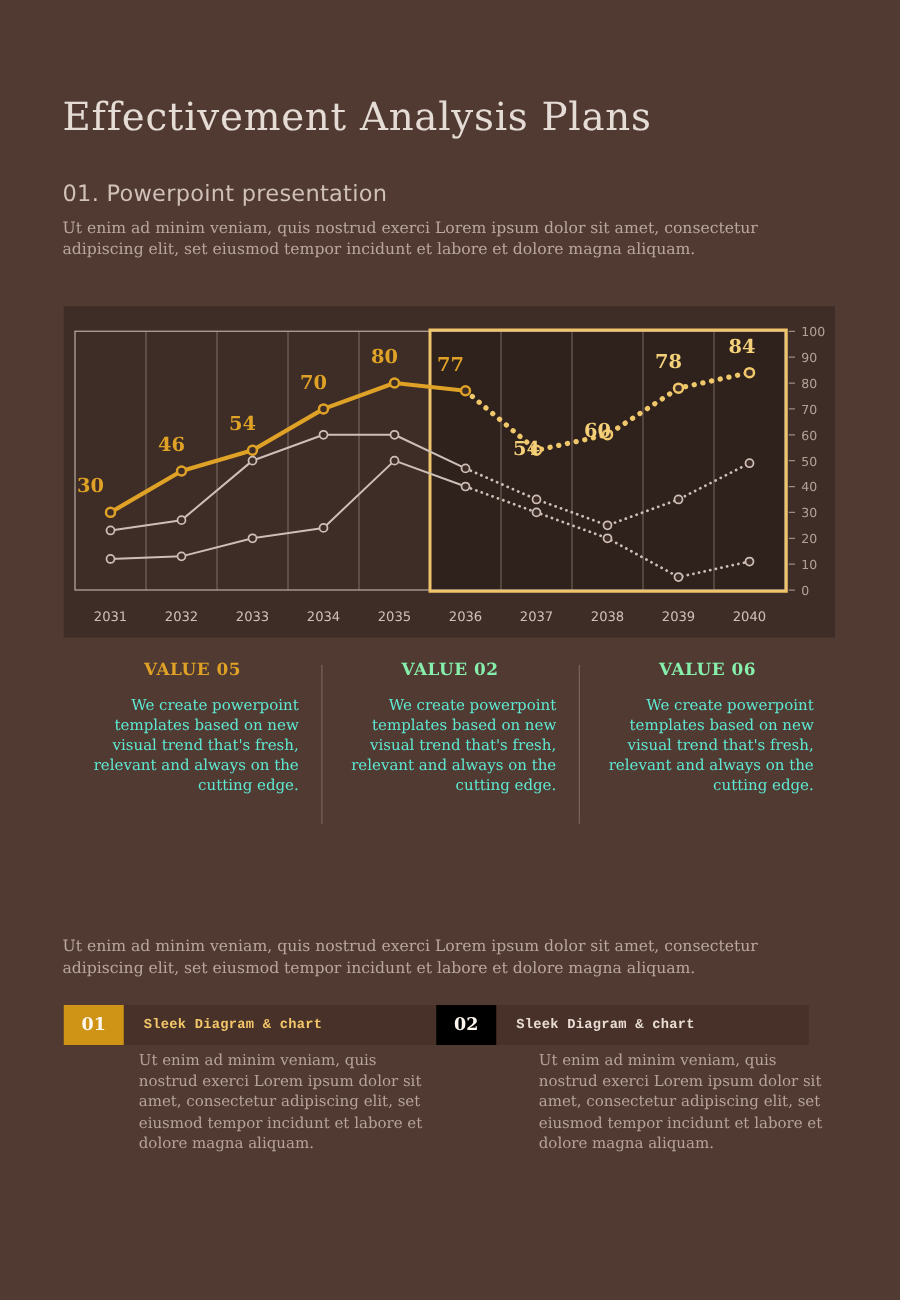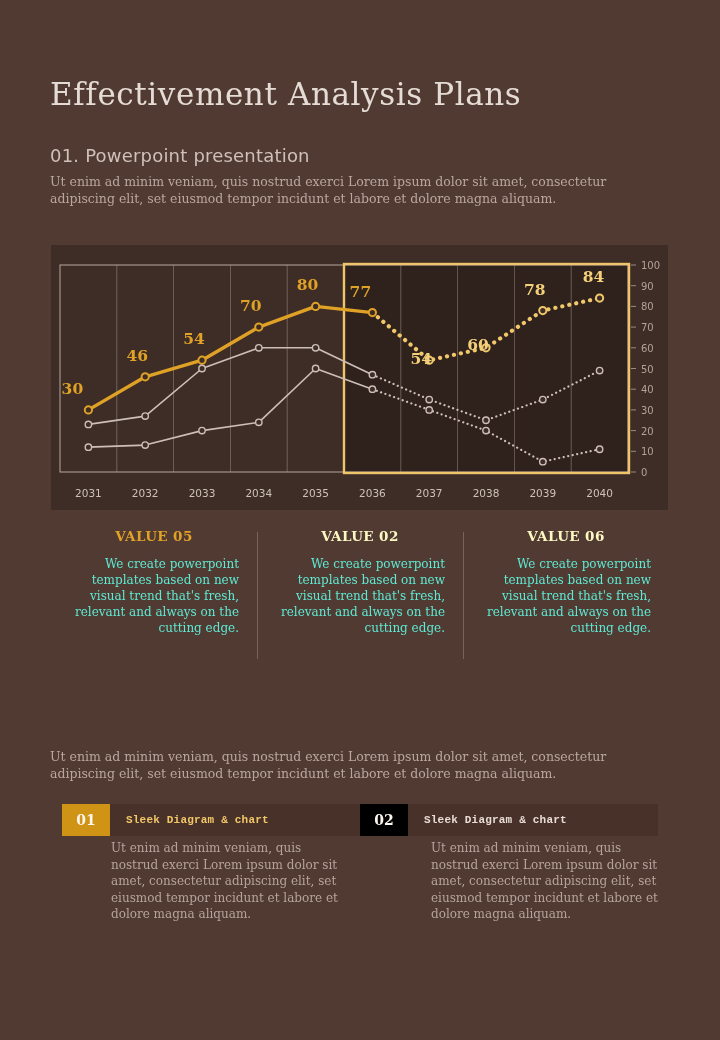--- a/index.html
+++ b/index.html
@@ -57,31 +57,31 @@
   .vcol + .vcol::before{
     content:"";position:absolute;left:0;top:4px;bottom:14px;
     width:1px;background:#7b6258;
   }
   .vtitle{
     font-family:"DejaVu Serif",serif;
     font-weight:700;font-size:13.5px;letter-spacing:.4px;
     margin-bottom:12px;
   }
   .vtitle.gold{color:#e0a226;}
-  .vtitle.grey{color:#fef9c3;}
+  .vtitle.grey{color:#86efac;}
   .vtext{
     font-family:"DejaVu Serif",serif;
     font-size:12px;line-height:16px;color:#5eead4;
     text-align:right;width:170px;
   }
 
   
   .bars{
     position:absolute;left:51px;top:804px;width:618px;height:32px;
-    display:flex;justify-content:center;
+    display:flex;justify-content:flex-start;
   }
   .bar{
     width:298px;height:32px;
     display:flex;align-items:stretch;
     background:#473129;
   }
   .bar-num{
     width:48px;display:flex;align-items:center;justify-content:center;
     font-family:"DejaVu Serif",serif;font-weight:700;font-size:14px;
     color:#fdf6ee;

